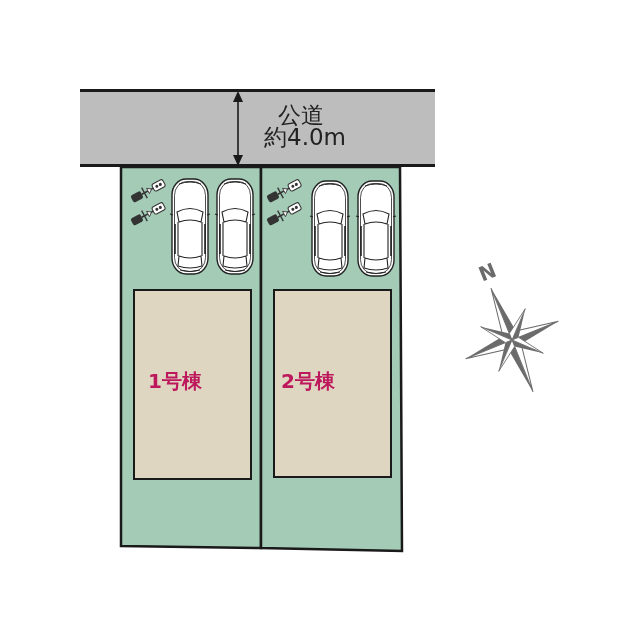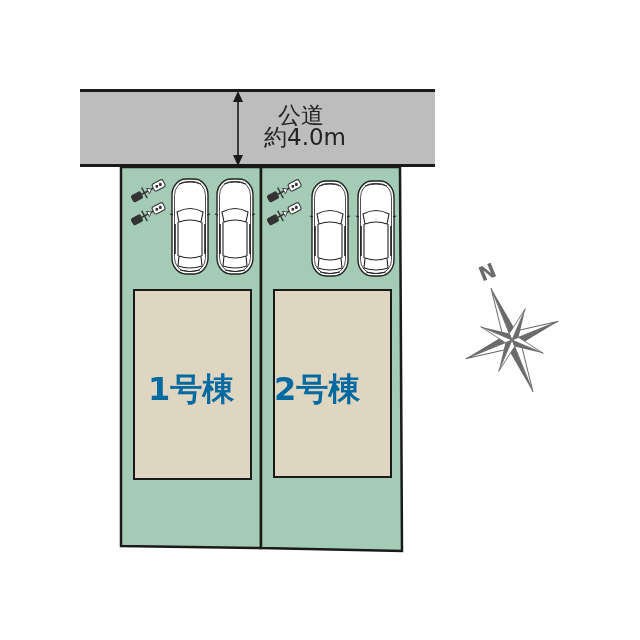--- a/index.html
+++ b/index.html
@@ -5,21 +5,21 @@
   html, body { margin:0; padding:0; }
   body { width:640px; height:640px; background:#ffffff; position:relative; overflow:hidden;
          font-family:"DejaVu Sans", sans-serif; }
   .abs { position:absolute; }
   .road { left:80px; top:89px; width:355px; height:78px; background:#bdbdbd;
           border-top:3px solid #1a1a1a; border-bottom:3px solid #1a1a1a; box-sizing:border-box; }
   .road-label { left:264px; top:104px; font-size:23px; line-height:22px; color:#222; text-align:left; }
   .road-label span { display:block; }
   .road-label .l1 { padding-left:14px; }
   svg.plan { position:absolute; left:0; top:0; }
-  .bldg-label { font-family:"DejaVu Sans", sans-serif; font-size:32px; font-weight:bold; color:#0369a1;
+  .bldg-label { font-family:"DejaVu Sans", sans-serif; font-size:20px; font-weight:bold; color:#be185d;
                 letter-spacing:0px; }
   .n-label { left:479px; top:260px; font-size:20px; font-weight:bold; color:#6b6b6b; transform:rotate(-22deg); }
 </style>
 </head>
 <body>
 
 <div class="abs road"></div>
 
 <svg class="plan" width="640" height="640" viewBox="0 0 640 640">
   <defs>
@@ -99,15 +99,15 @@
     </g>
   </g>
 </svg>
 
 <div class="abs road-label">
   <span class="l1">公道</span>
   <span>約4.0m</span>
 </div>
 
 <div class="abs bldg-label" style="left:148px; top:368px;">1号棟</div>
-<div class="abs bldg-label" style="left:274px; top:368px;">2号棟</div>
+<div class="abs bldg-label" style="left:281px; top:368px;">2号棟</div>
 
 <div class="abs n-label">N</div>
 
 </body></html>

